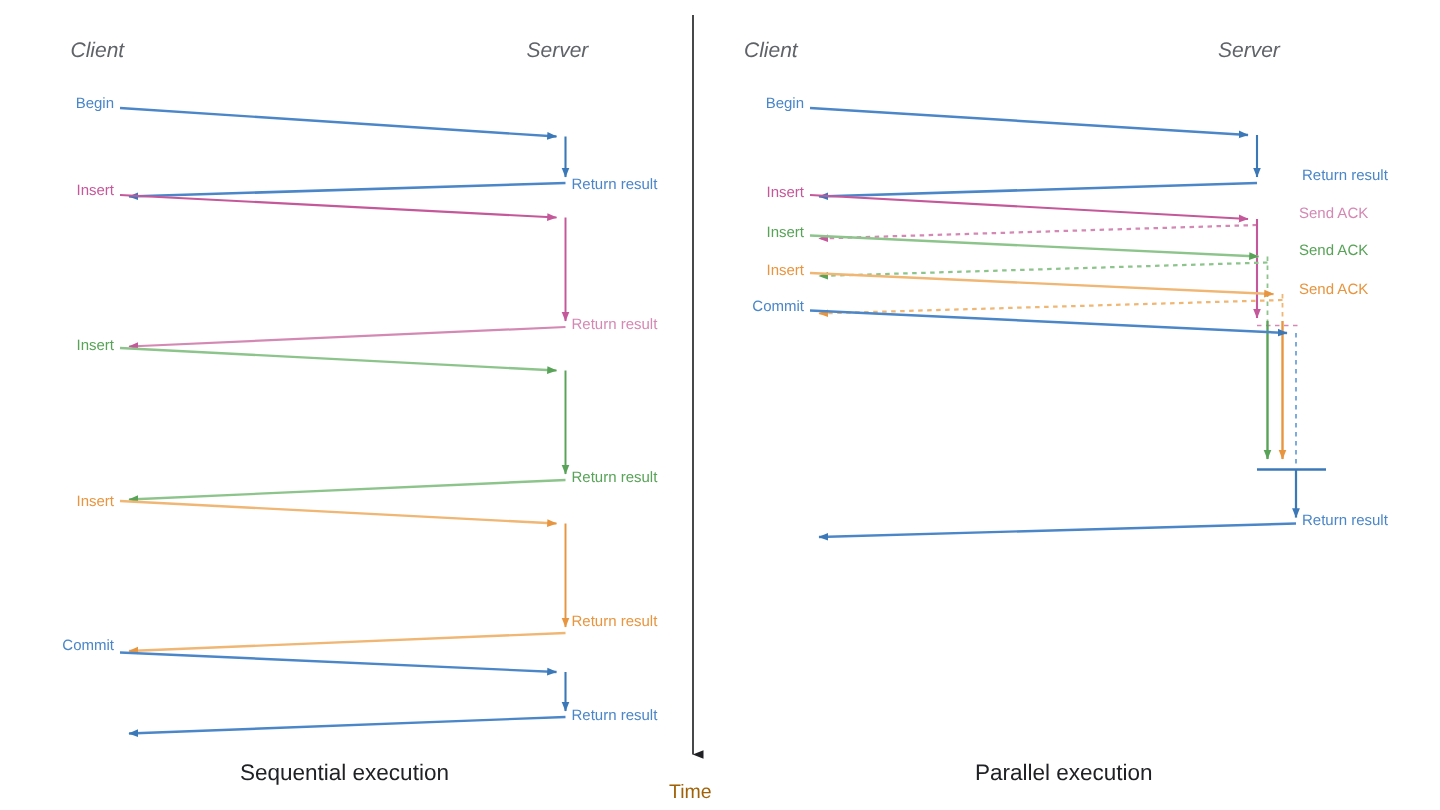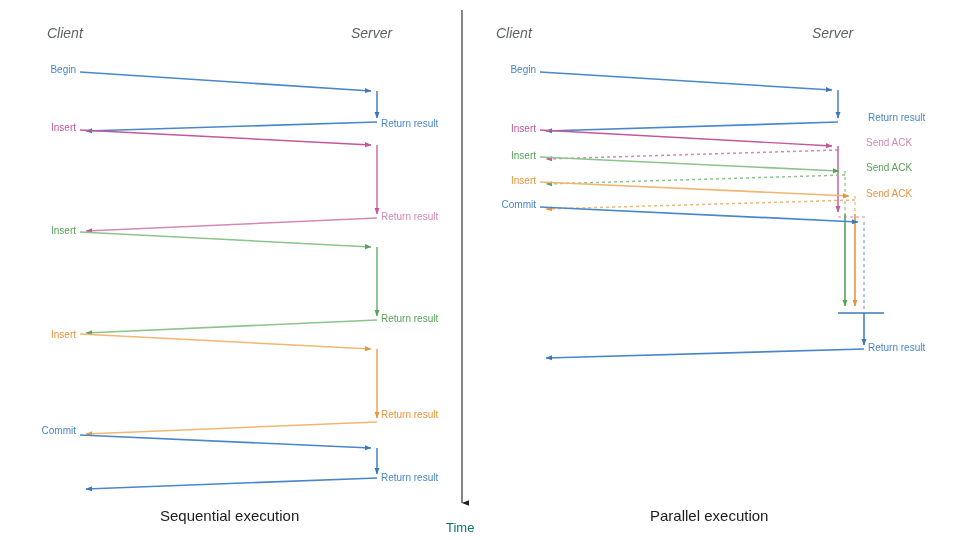--- a/index.html
+++ b/index.html
@@ -7,21 +7,21 @@
   body{
     width:960px;height:540px;overflow:hidden;
     font-family:"Liberation Sans","DejaVu Sans",sans-serif;
     -webkit-font-smoothing:antialiased;
   }
   #stage{position:relative;width:810px;height:540px;}
   svg{position:absolute;left:0;top:0;width:960px;height:540px;}
   .lbl{position:absolute;white-space:nowrap;font-size:10px;line-height:1;}
   .actor{font-style:italic;font-size:14px;color:#5f6368;}
   .caption{font-size:15px;color:#202124;}
-  .timelbl{font-size:13px;color:#0f766e;}
+  .timelbl{font-size:13px;color:#a16207;}
   .r{transform:translateX(-100%);}
 </style>
 </head>
 <body>
 
 <div id="stage">
 
   <svg viewBox="0 0 960 540">
     <defs>
       <marker id="ah-blue" markerWidth="7" markerHeight="7" refX="6.2" refY="3" orient="auto" markerUnits="userSpaceOnUse">

